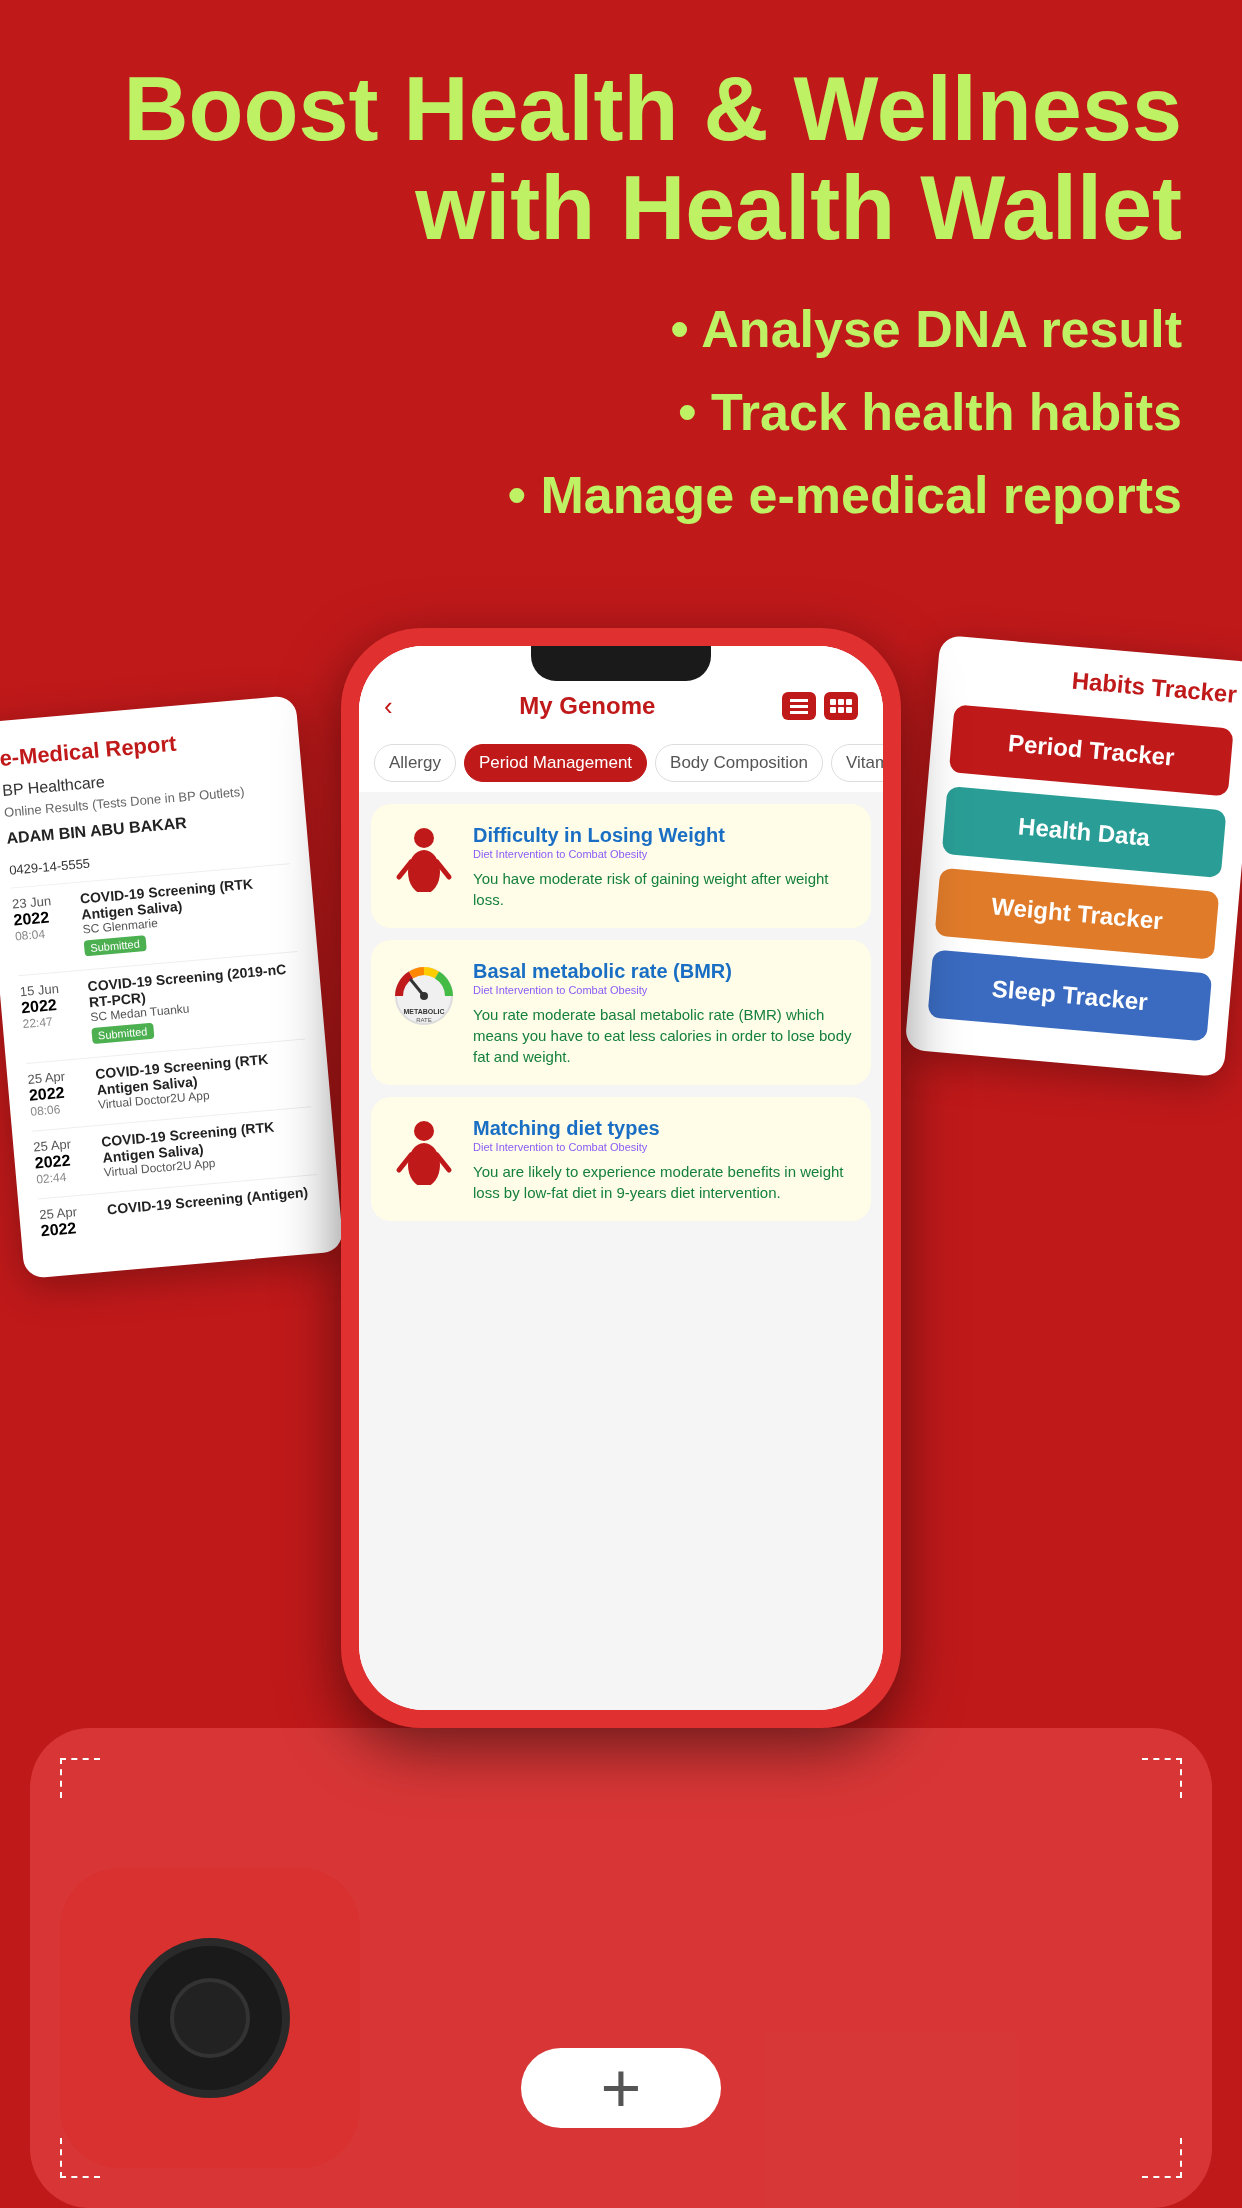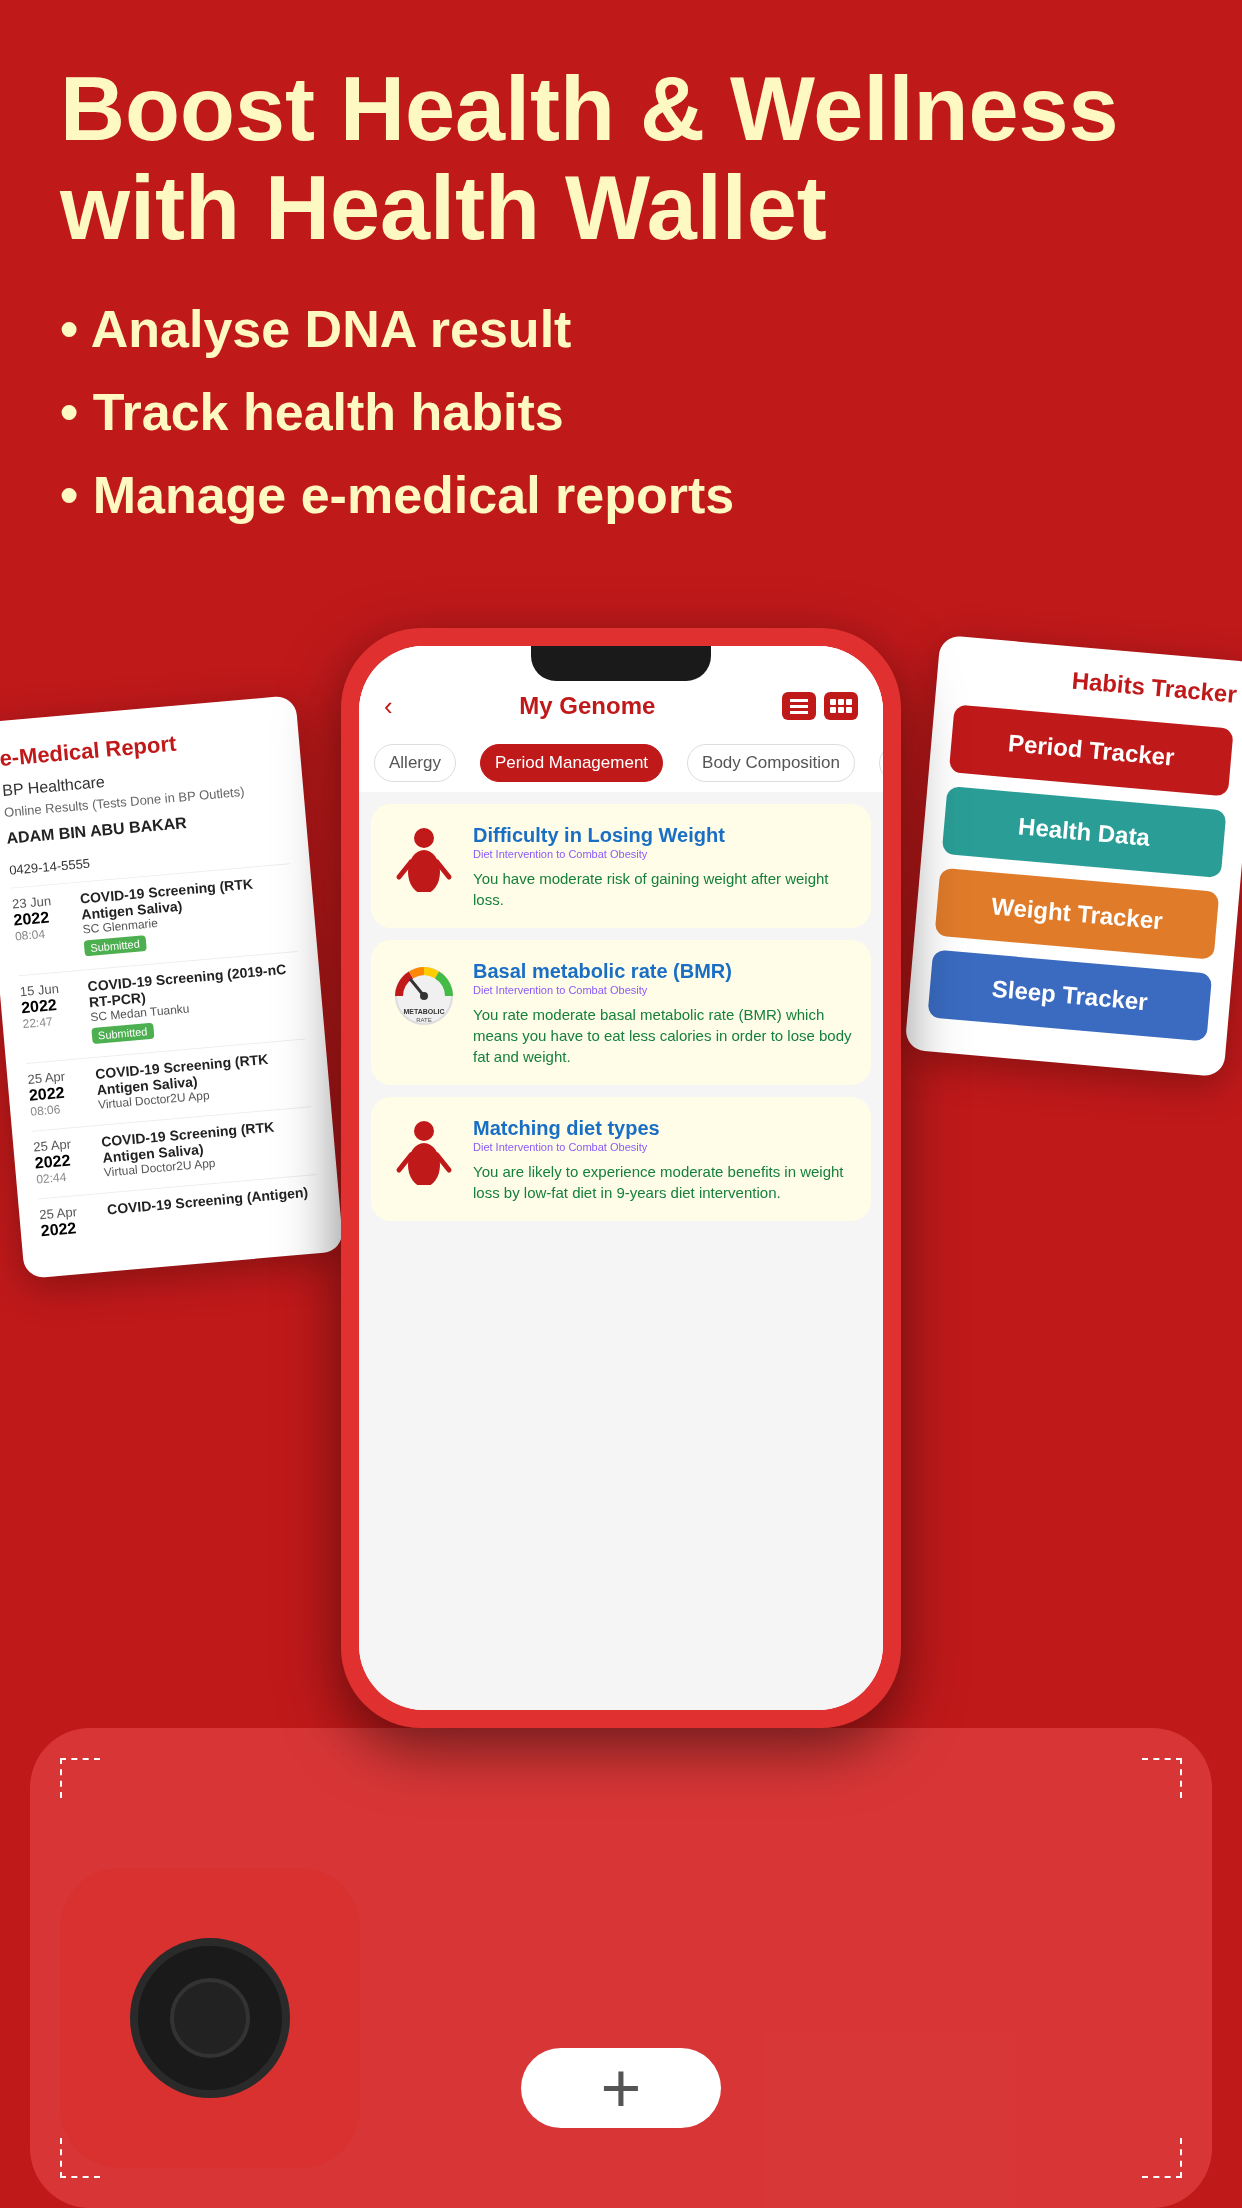--- a/index.html
+++ b/index.html
@@ -7,23 +7,23 @@
       width: 1242px;
       height: 2208px;
       background-color: #c0191a;
       font-family: -apple-system, BlinkMacSystemFont, 'Helvetica Neue', Arial, sans-serif;
       overflow: hidden;
       position: relative;
     }
 
     
     .header-section {
-      text-align: left;
+      text-align: right;
       padding: 60px 60px 30px;
-      color: #fef9c3;
+      color: #bef264;
     }
     .header-title {
       font-size: 90px;
       font-weight: 900;
       line-height: 1.1;
       margin-bottom: 30px;
     }
     .header-bullets {
       font-size: 52px;
       font-weight: 700;
@@ -219,21 +219,21 @@
       padding: 4px;
     }
     .view-icon-grid span {
       width: 6px; height: 6px;
       background: white;
       border-radius: 1px;
     }
     
     .filter-tabs {
       display: flex;
-      gap: 24px;
+      gap: 8px;
       padding: 10px 15px;
       overflow: hidden;
       background: white;
     }
     .filter-tab {
       padding: 8px 14px;
       border-radius: 20px;
       font-size: 17px;
       font-weight: 500;
       white-space: nowrap;

